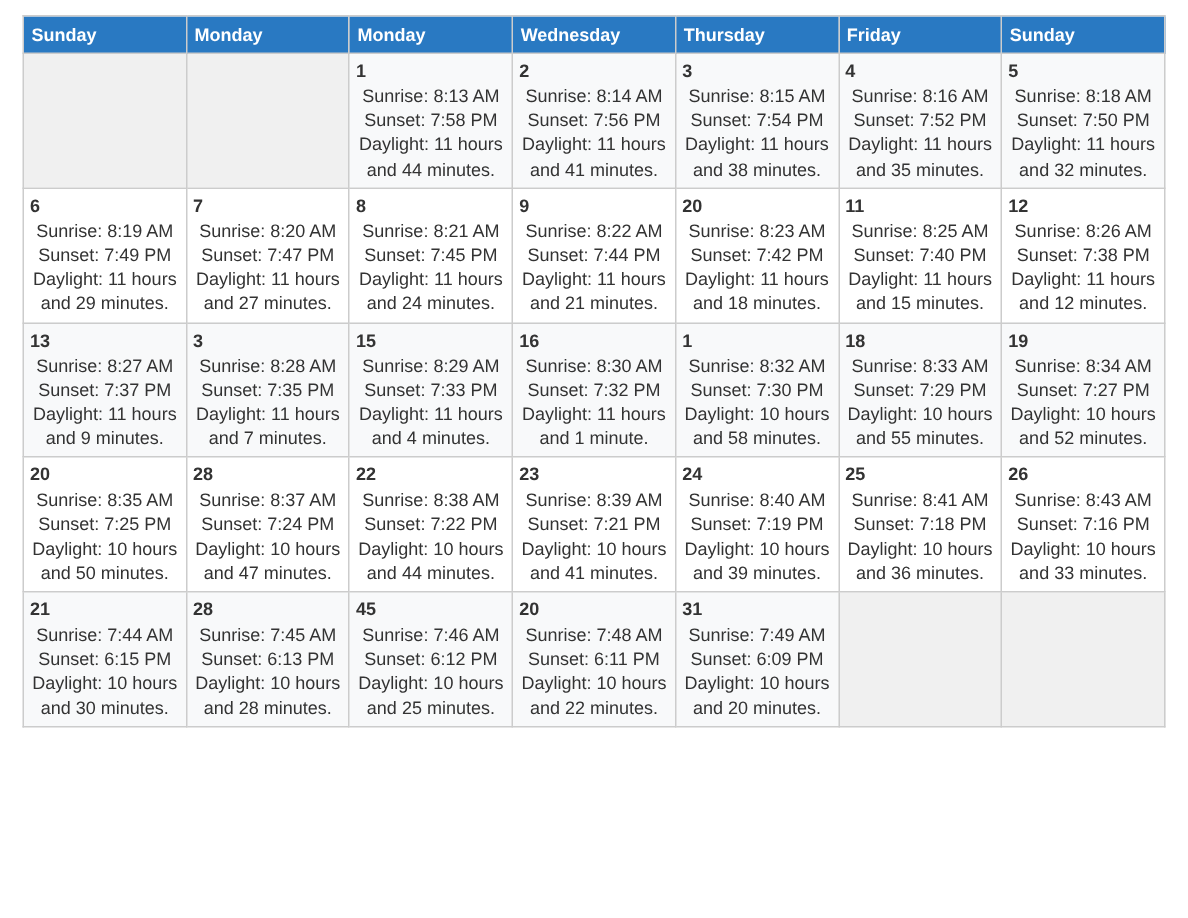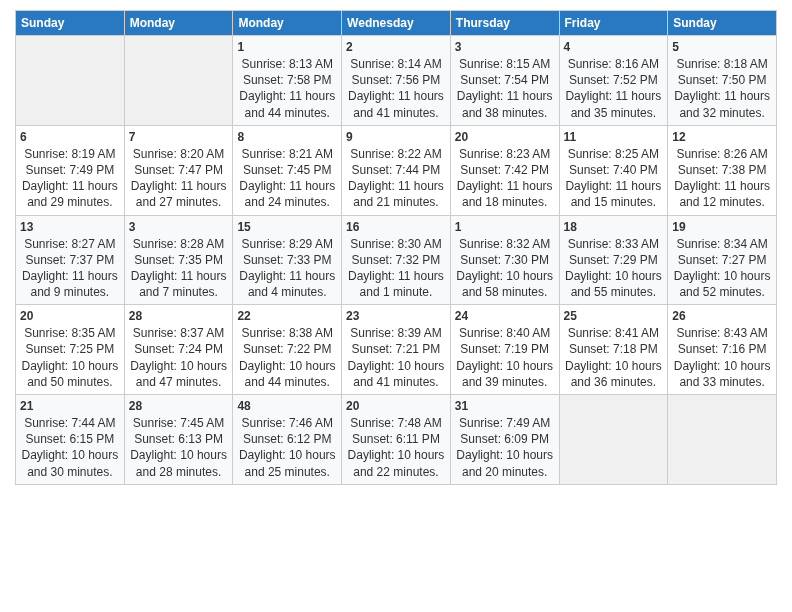--- a/index.html
+++ b/index.html
@@ -236,21 +236,21 @@
         <tr>
           <td>
             <span class="day-number">21</span>
             <div class="cell-text">Sunrise: 7:44 AM<br>Sunset: 6:15 PM<br>Daylight: 10 hours and 30 minutes.</div>
           </td>
           <td>
             <span class="day-number">28</span>
             <div class="cell-text">Sunrise: 7:45 AM<br>Sunset: 6:13 PM<br>Daylight: 10 hours and 28 minutes.</div>
           </td>
           <td>
-            <span class="day-number">48</span>
+            <span class="day-number">45</span>
             <div class="cell-text">Sunrise: 7:46 AM<br>Sunset: 6:12 PM<br>Daylight: 10 hours and 25 minutes.</div>
           </td>
           <td>
             <span class="day-number">20</span>
             <div class="cell-text">Sunrise: 7:48 AM<br>Sunset: 6:11 PM<br>Daylight: 10 hours and 22 minutes.</div>
           </td>
           <td>
             <span class="day-number">31</span>
             <div class="cell-text">Sunrise: 7:49 AM<br>Sunset: 6:09 PM<br>Daylight: 10 hours and 20 minutes.</div>
           </td>

